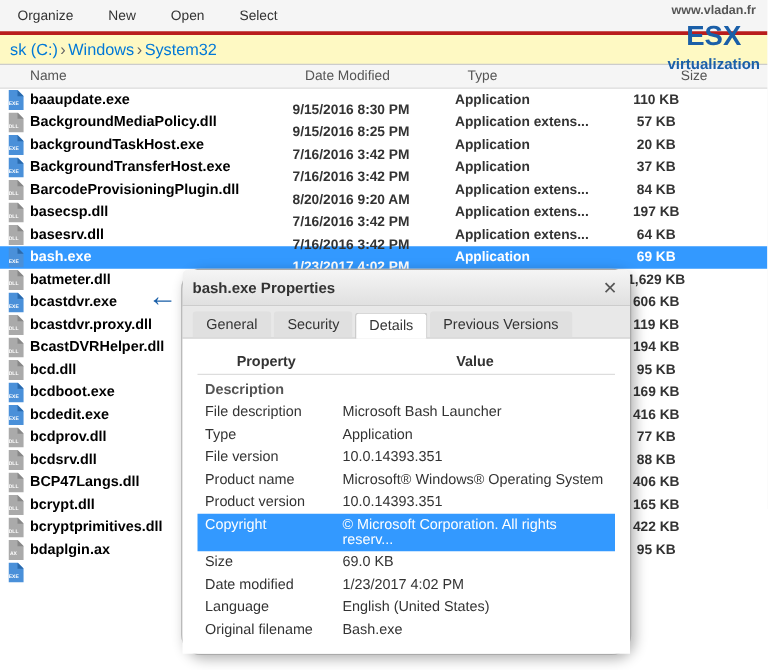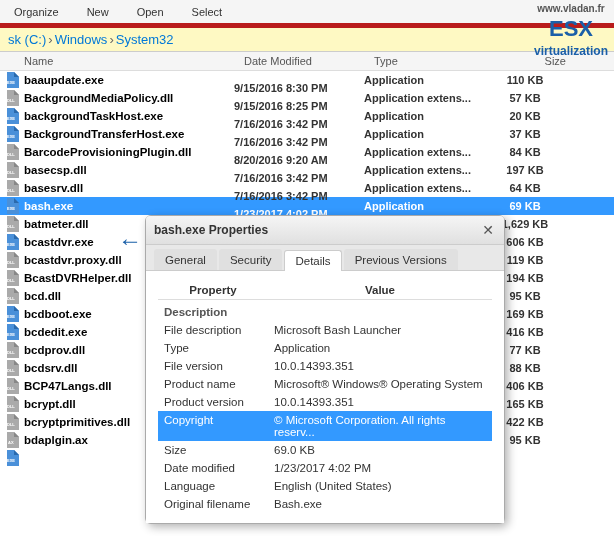--- a/index.html
+++ b/index.html
@@ -19,21 +19,21 @@
       height: 536px;
       background: #fff;
       position: relative;
       overflow: hidden;
     }
 
     
     .toolbar {
       height: 28px;
       background: #f5f5f5;
-      border-bottom: 5px solid #b91c1c;
+      border-bottom: 3px solid #b91c1c;
       display: flex;
       align-items: center;
       padding: 0 8px;
       gap: 16px;
     }
     .toolbar-btn {
       font-size: 11px;
       color: #333;
       cursor: pointer;
       padding: 2px 6px;
@@ -146,21 +146,21 @@
     
     .dialog-overlay {
       position: absolute;
       top: 215px;
       left: 145px;
       width: 360px;
       background: #f0f0f0;
       border: 1px solid #aaa;
       box-shadow: 3px 3px 10px rgba(0,0,0,0.3);
       z-index: 20;
-      border-radius: 6px;
+      border-radius: 16px;
     }
     .dialog-titlebar {
       background: linear-gradient(to bottom, #f5f5f5, #e0e0e0);
       padding: 6px 8px;
       display: flex;
       align-items: center;
       justify-content: space-between;
       border-bottom: 1px solid #ccc;
       border-radius: 4px 4px 0 0;
     }

